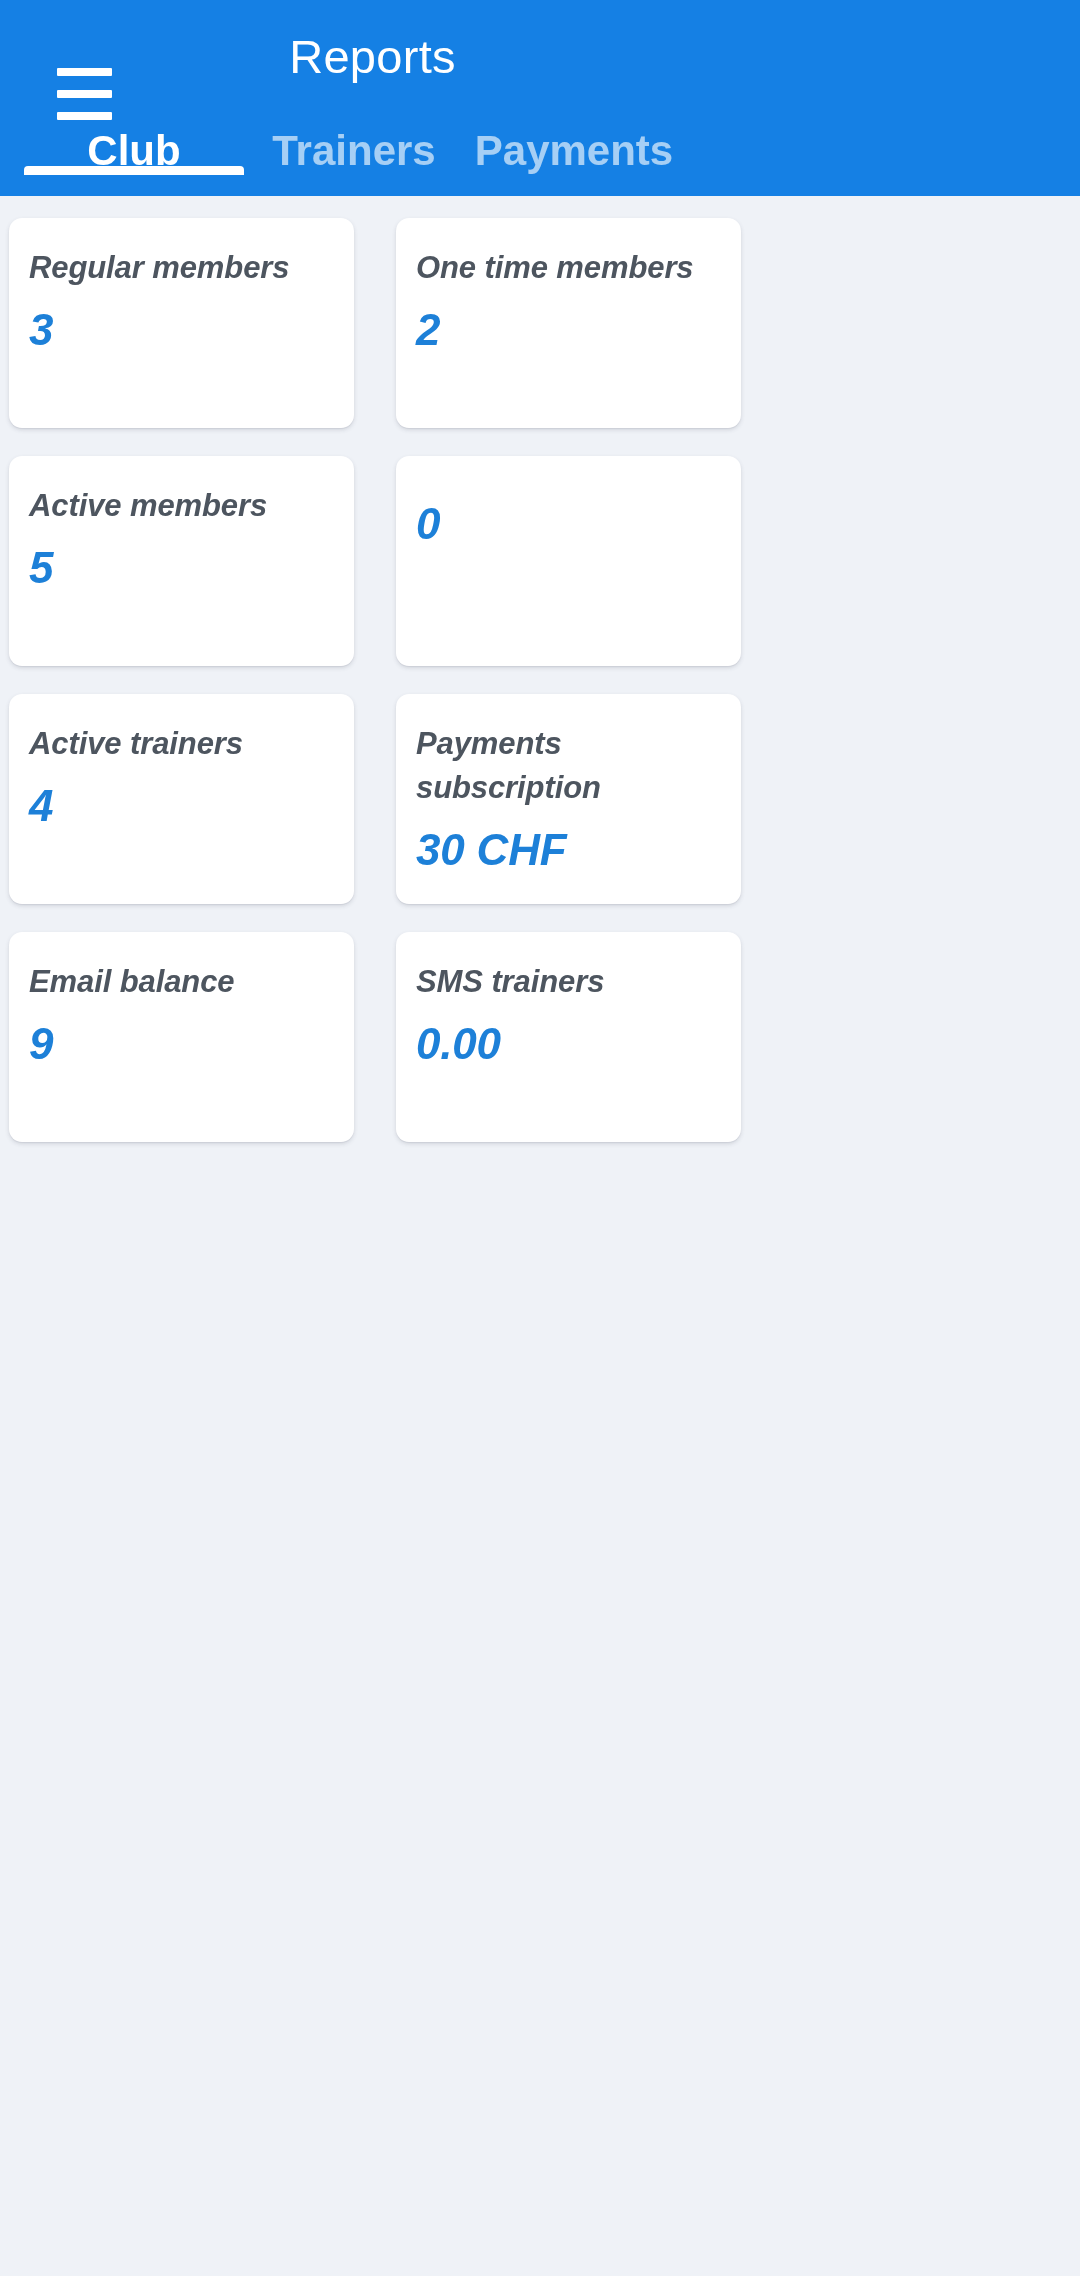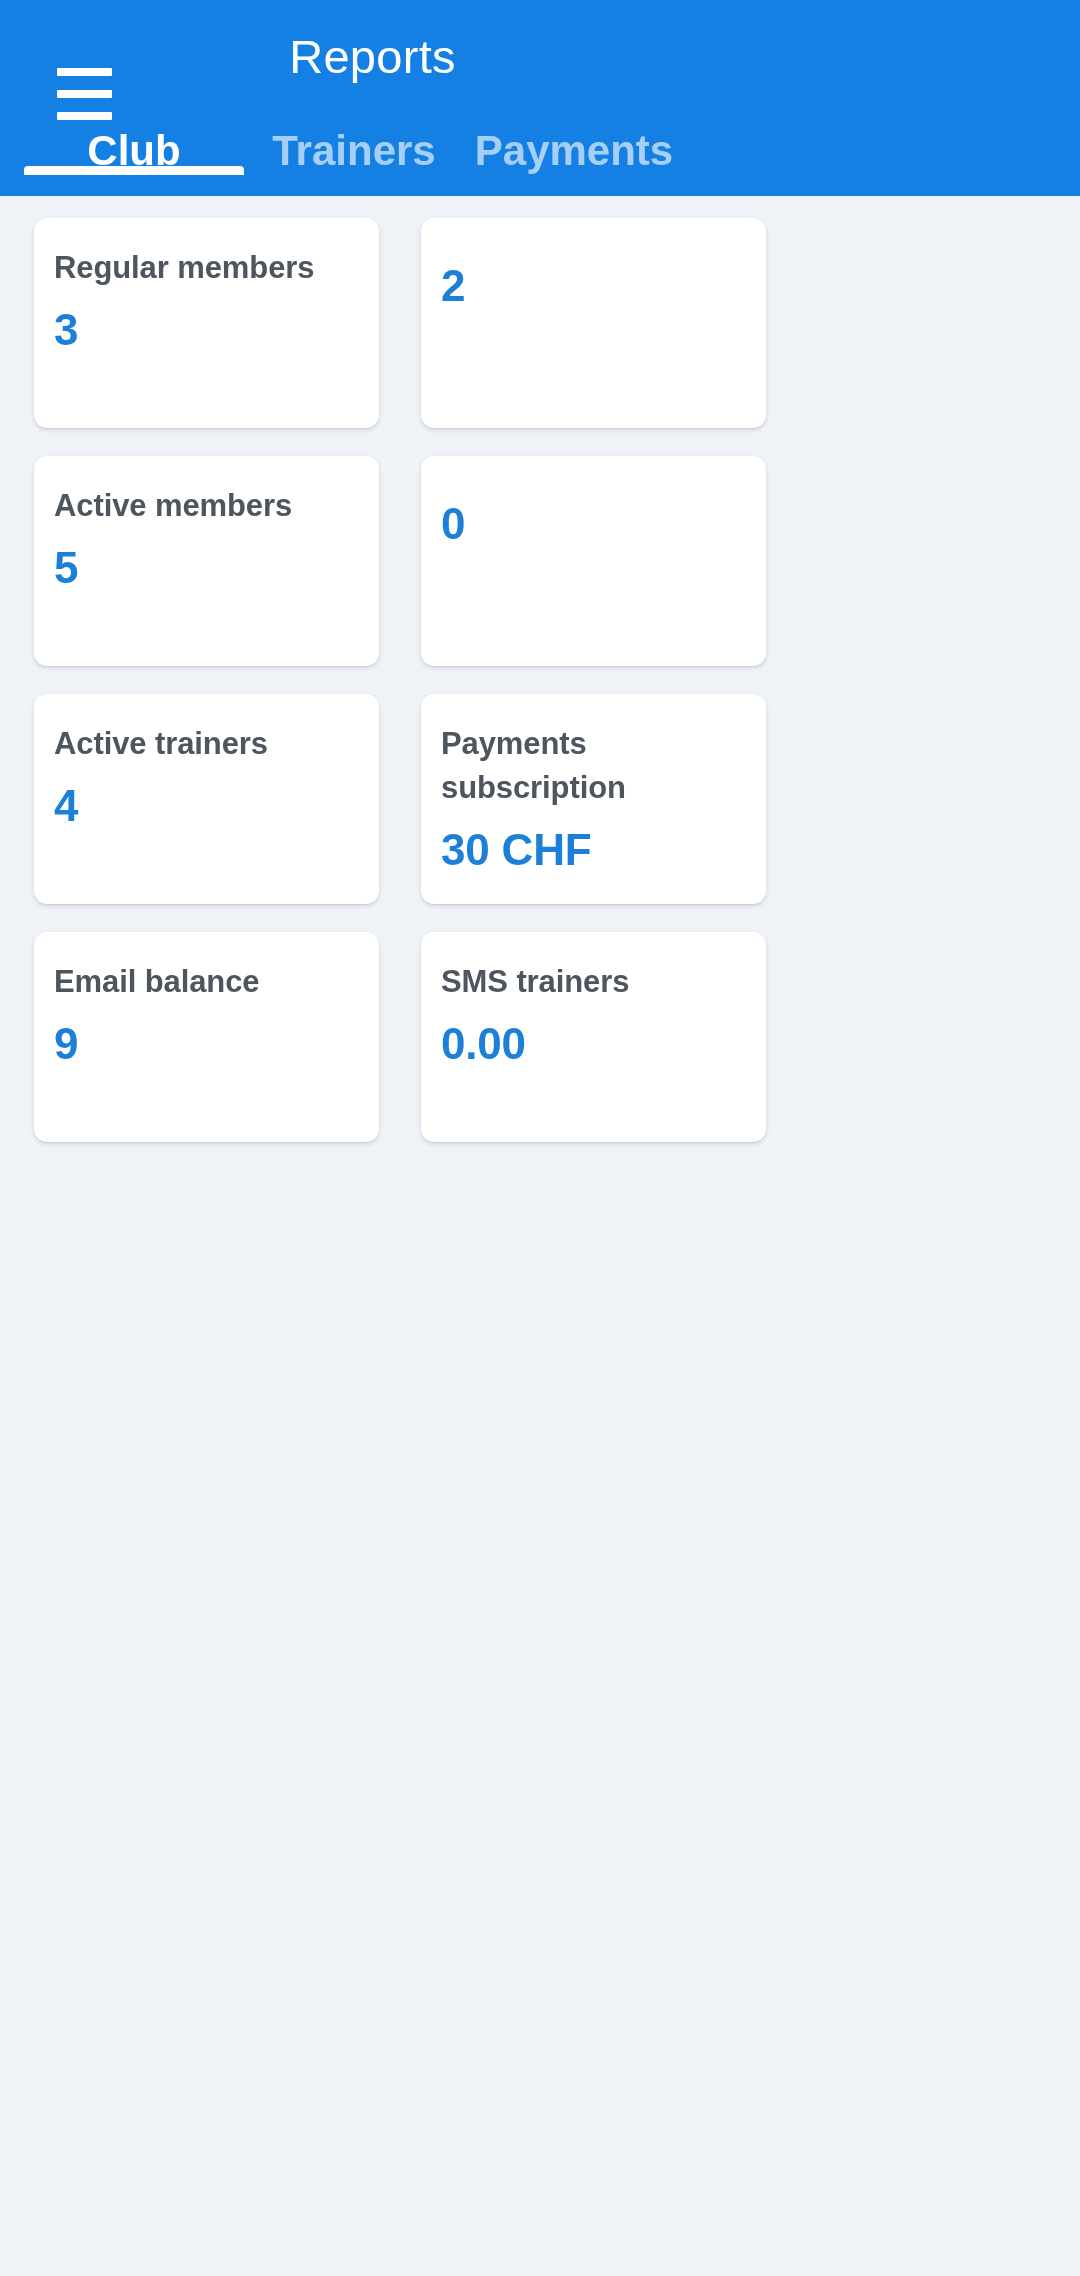--- a/index.html
+++ b/index.html
@@ -99,23 +99,24 @@
     bottom: 0;
     width: 220px;
     height: 9px;
     background: #ffffff;
     border-radius: 4px 4px 0 0;
   }
 
   
   .content {
     flex: 1 1 auto;
-    padding: 22px 22px 0 34px;
+    padding: 22px 22px 0 9px;
     box-sizing: border-box;
     overflow: hidden;
+    font-style: italic;
   }
 
   .grid {
     display: grid;
     grid-template-columns: 345px 345px;
     column-gap: 42px;
     row-gap: 28px;
     align-content: start;
   }
 
@@ -182,20 +183,21 @@
 
   <div class="content">
     <div class="grid">
 
       <div class="card">
         <div class="card-label">Regular members</div>
         <div class="card-value">3</div>
       </div>
 
       <div class="card">
+        <div class="card-label">One time members</div>
         <div class="card-value">2</div>
       </div>
 
       <div class="card">
         <div class="card-label">Active members</div>
         <div class="card-value">5</div>
       </div>
 
       <div class="card">
         <div class="card-value">0</div>

